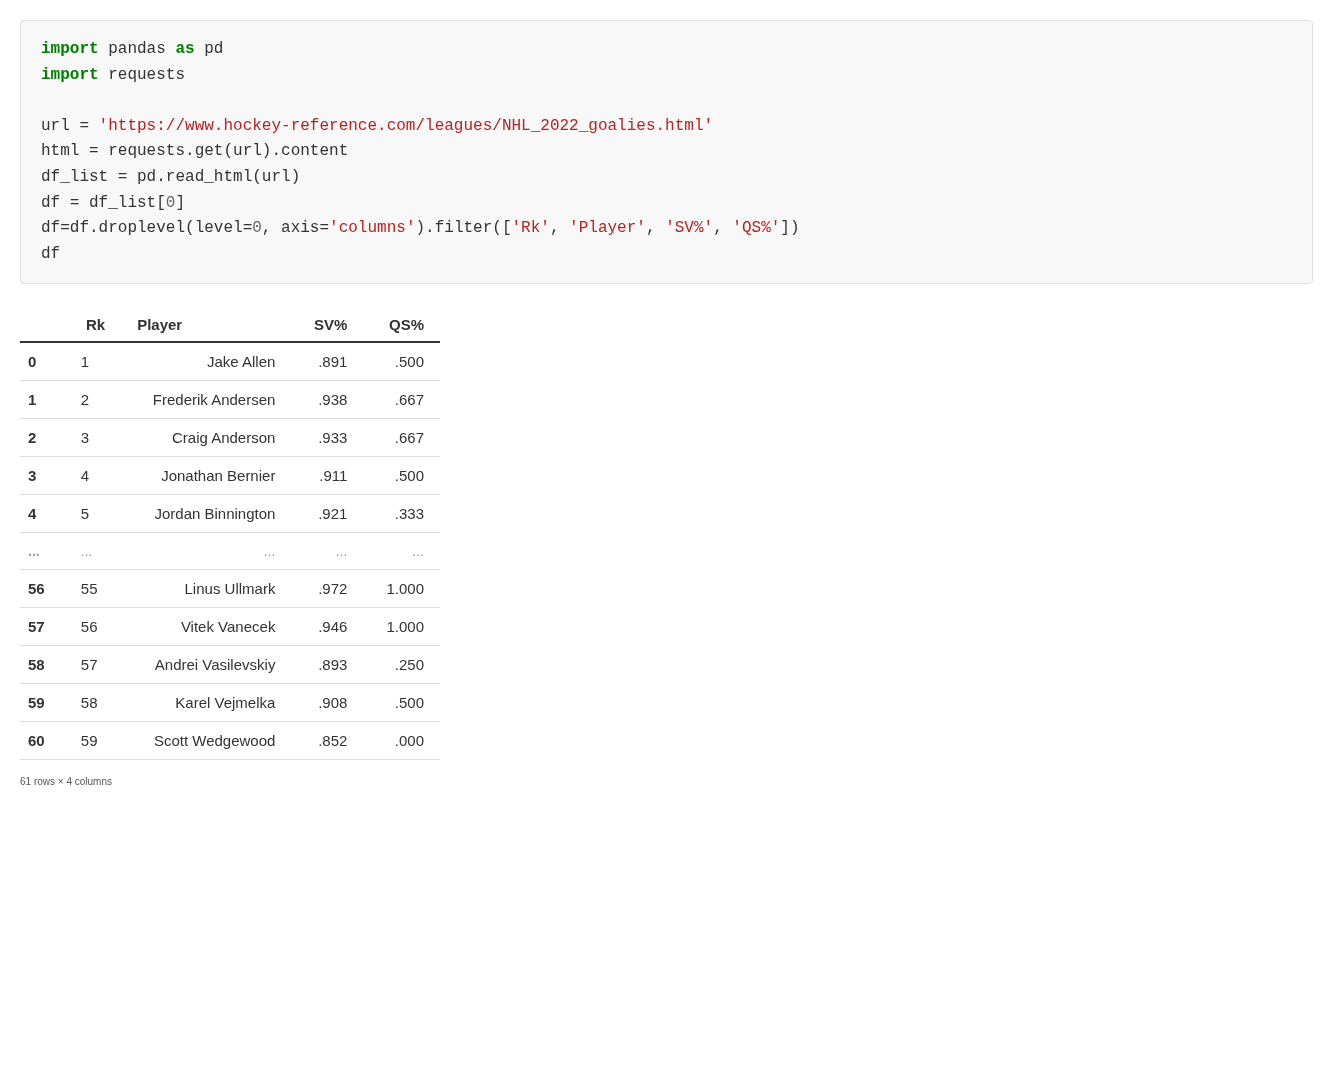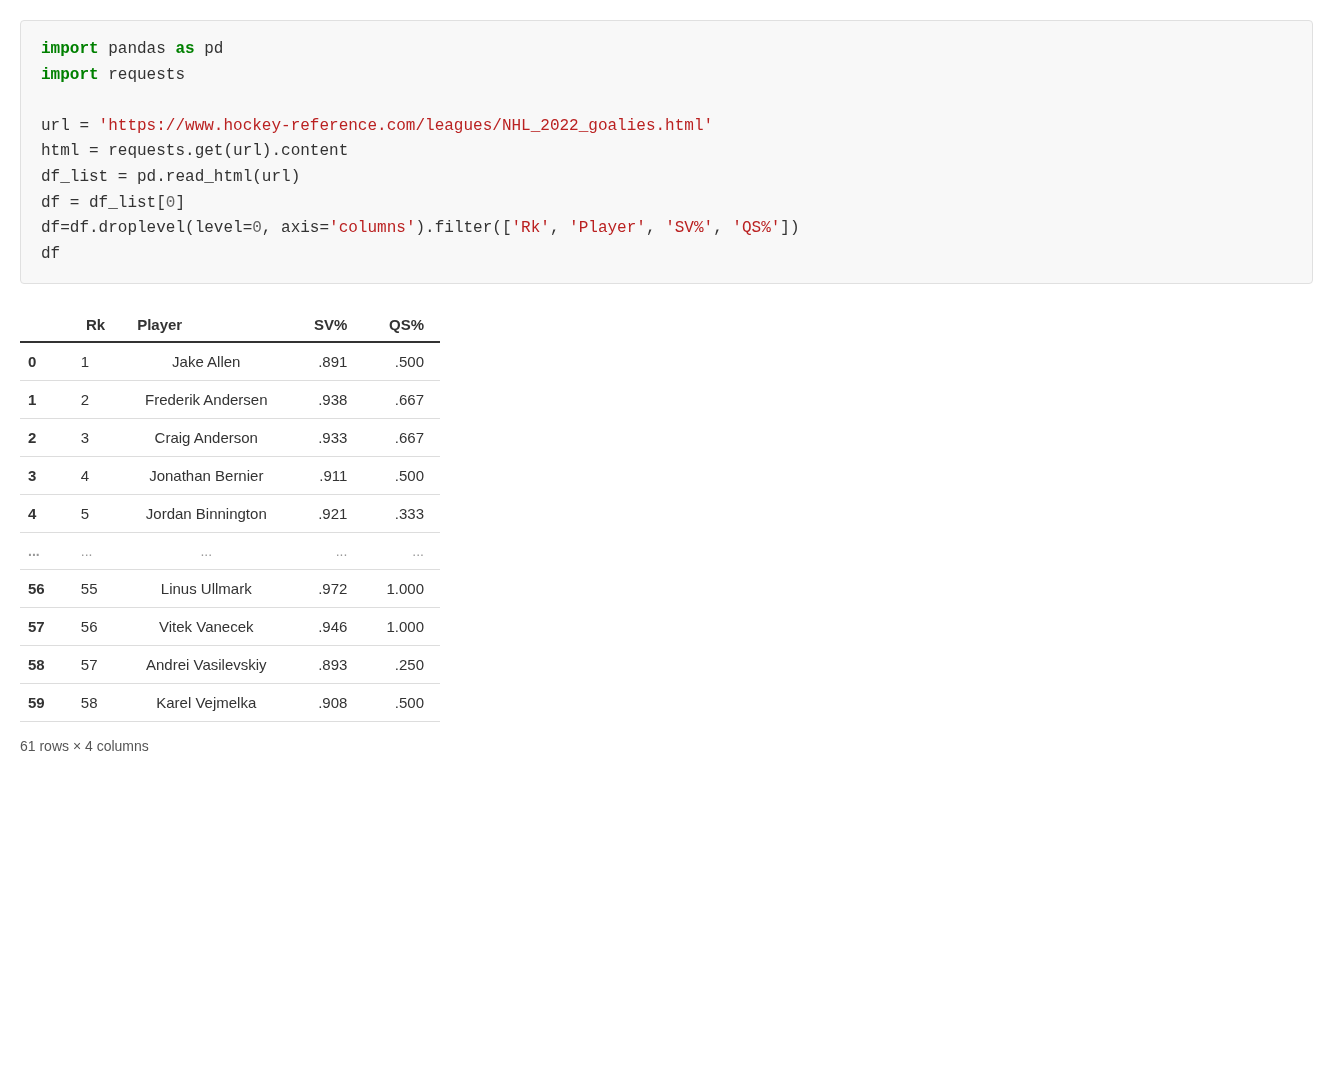--- a/index.html
+++ b/index.html
@@ -70,30 +70,30 @@
       font-weight: bold;
       text-align: left;
       padding-left: 8px;
     }
 
     tbody td.col-rk {
       text-align: left;
     }
 
     tbody td.col-player {
-      text-align: center;
+      text-align: right;
     }
 
     tbody tr.ellipsis-row td {
       color: #999;
       font-size: 14px;
     }
 
     .footer-text {
-      font-size: 14px;
+      font-size: 10px;
       color: #555;
       margin-top: 3px;
     }
   </style>
 </head>
 <body>
 
 <div>
   <div class="code-block"><span class="kw">import</span> pandas <span class="kw">as</span> pd
 <span class="kw">import</span> requests
@@ -185,17 +185,24 @@
       <td>.893</td>
       <td>.250</td>
     </tr>
         <tr>
       <td class="col-index">59</td>
       <td class="col-rk">58</td>
       <td class="col-player">Karel Vejmelka</td>
       <td>.908</td>
       <td>.500</td>
     </tr>
+        <tr>
+      <td class="col-index">60</td>
+      <td class="col-rk">59</td>
+      <td class="col-player">Scott Wedgewood</td>
+      <td>.852</td>
+      <td>.000</td>
+    </tr>
       </tbody>
   </table>
 </div>
 
 <div class="footer-text">61 rows × 4 columns</div>
 
 </body></html>

